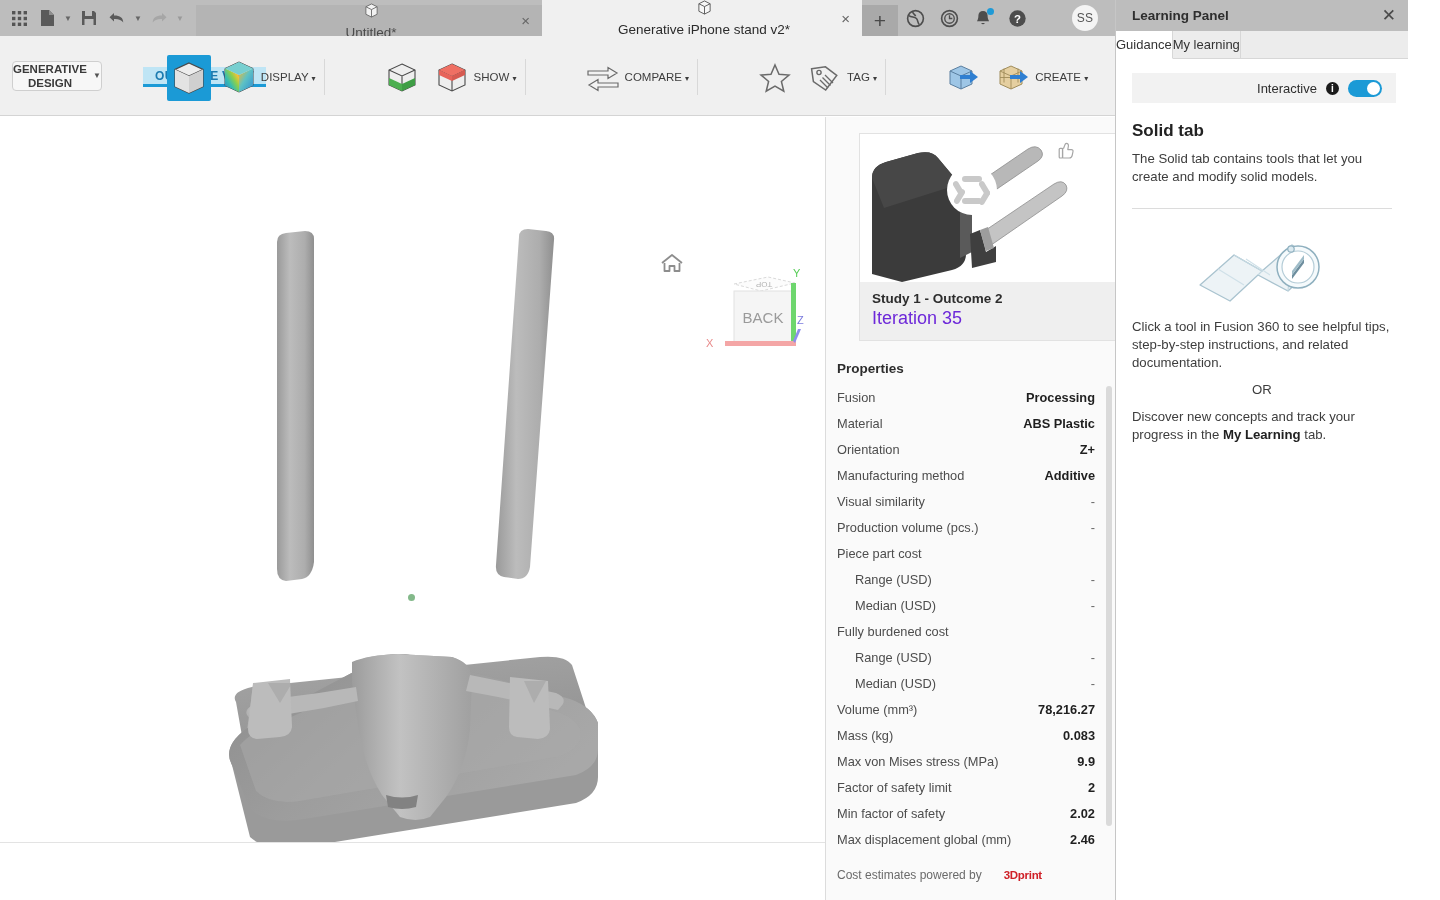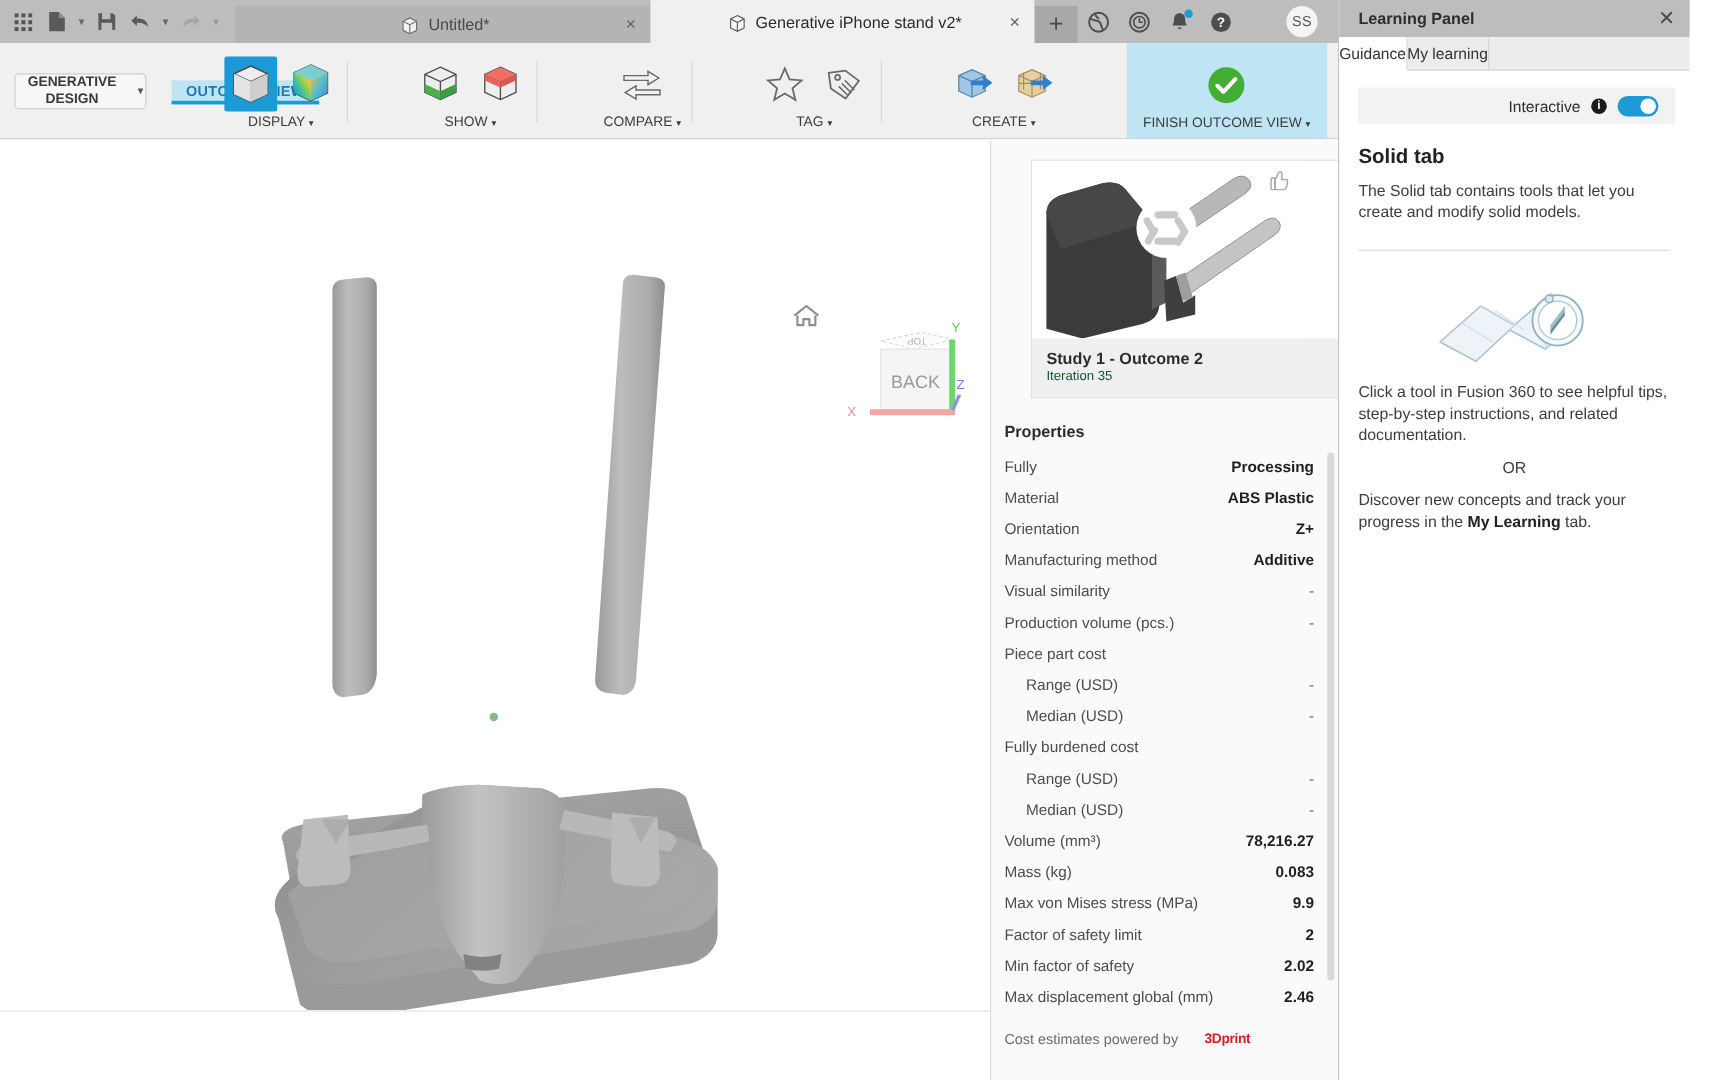--- a/index.html
+++ b/index.html
@@ -22,21 +22,21 @@
     width: 26px; height: 28px; display: flex; align-items: center; justify-content: center;
     color: #555;
   }
   .qat-caret { width: 12px; height: 28px; display:flex; align-items:center; justify-content:center;
     font-size: 8px; color: #666; }
   .qat-caret.dim { color: #9a9a9a; }
 
   .tab {
     height: 31px; display: flex; align-items: center; gap: 8px;
     padding: 0 10px 0 14px; font-size: 13.5px; color: #3c3c3c;
-    position: relative; min-width: 180px; justify-content: center;
+    position: relative; min-width: 180px; justify-content: center; flex-direction: column;
   }
   .tab.inactive { background: #b4b4b4; color: #4a4a4a; width: 346px; }
   .tab.active { background: #f0f0f0; color: #2b2b2b; height: 36px; width: 320px; }
   .tab .tlabel { flex: 0 0 auto; }
   .tab .tclose {
     position: absolute; right: 12px; font-size: 15px; color: #666; line-height: 1;
   }
   .cube-glyph { display:inline-block; width:15px; height:15px; position: relative; top:1px;}
   .tab-plus {
     width: 36px; height: 31px; background: #a9a9a9; color: #4a4a4a;
@@ -67,21 +67,21 @@
     font-size: 11.5px; font-weight: bold; color: #3a3a3a; text-align: center; line-height: 14px;
   }
   .ws-switch .car { font-size: 8px; color: #555; }
 
   .ribbon-tab {
     position: absolute; left: 143px; top: 31px; height: 20px; padding: 0 12px;
     background: #bfe5f5; color: #1c7bb0; font-size: 12px; font-weight: bold; letter-spacing: .3px;
     display: flex; align-items: center; border-bottom: 3px solid #1b9ad6;
   }
 
-  .rgroup { display: flex; flex-direction: column; align-items: center; justify-content: flex-end;
+  .rgroup { display: flex; flex-direction: row; align-items: center; justify-content: flex-end;
             padding: 4px 9px 4px 9px; position: relative; }
   .rgroup.sep::after {
     content: ""; position: absolute; right: 0; top: 12px; bottom: 10px; width: 1px; background: #d8d8d8;
   }
   .ricons { display: flex; align-items: flex-end; gap: 6px; height: 50px; }
   .rbtn { width: 44px; height: 46px; display: flex; align-items: center; justify-content: center; border-radius: 2px;}
   .rbtn.sel { background: #1b9ad6; }
   .rlabel { font-size: 11.5px; color: #3d3d3d; margin-top: 3px; white-space: nowrap; }
   .rlabel .car { font-size: 8px; }
   .finish-group { background: #bfe5f5; height: 100%; padding: 6px 14px 6px 14px; }
@@ -106,21 +106,21 @@
   
   .props {
     position: absolute; left: 825px; top: 117px; width: 290px; height: 783px;
     background: #fafafa; border-left: 1px solid #dcdcdc; overflow: hidden;
   }
   .outcome-card { margin: 16px 18px 0 33px; width: 264px; border: 1px solid #e2e2e2; background: #fff; }
   .outcome-thumb { position: relative; width: 224px; height: 148px; background: #fff; overflow: hidden; }
   .thumb-like { position: absolute; right: 8px; top: 6px; color: #9b9b9b; }
   .outcome-meta { background: #efefef; padding: 9px 12px 11px; }
   .outcome-title { font-size: 13.5px; font-weight: bold; color: #2d2d2d; }
-  .outcome-sub { font-size: 11px; color: #14532d; margin-top: 2px; }
+  .outcome-sub { font-size: 18px; color: #6d28d9; margin-top: 2px; }
 
   .props-head { font-size: 13.5px; font-weight: bold; color: #2d2d2d; margin: 20px 0 8px 11px; }
   .prop-list { position: relative; }
   .prow { display: flex; align-items: center; justify-content: space-between;
           height: 26px; padding: 0 20px 0 11px; font-size: 12.8px; }
   .pkey { color: #4d4d4d; }
   .pkey.indent { padding-left: 18px; }
   .pval { color: #1f1f1f; font-weight: bold; }
   .pval.dash { font-weight: normal; color: #666; }
   .prop-scroll { position: absolute; right: 3px; top: 2px; width: 6px; height: 440px;
@@ -560,21 +560,21 @@
         <div class="outcome-sub">Iteration 35</div>
       </div>
     </div>
 
     <div class="props-head">Properties</div>
 
     <div class="prop-list">
       <div class="prop-scroll"></div>
 
       <div class="prow">
-          <span class="pkey">Fully</span>
+          <span class="pkey">Fusion</span>
           <span class="pval">Processing</span>
         </div>
       <div class="prow">
           <span class="pkey">Material</span>
           <span class="pval">ABS Plastic</span>
         </div>
       <div class="prow">
           <span class="pkey">Orientation</span>
           <span class="pval">Z+</span>
         </div>

